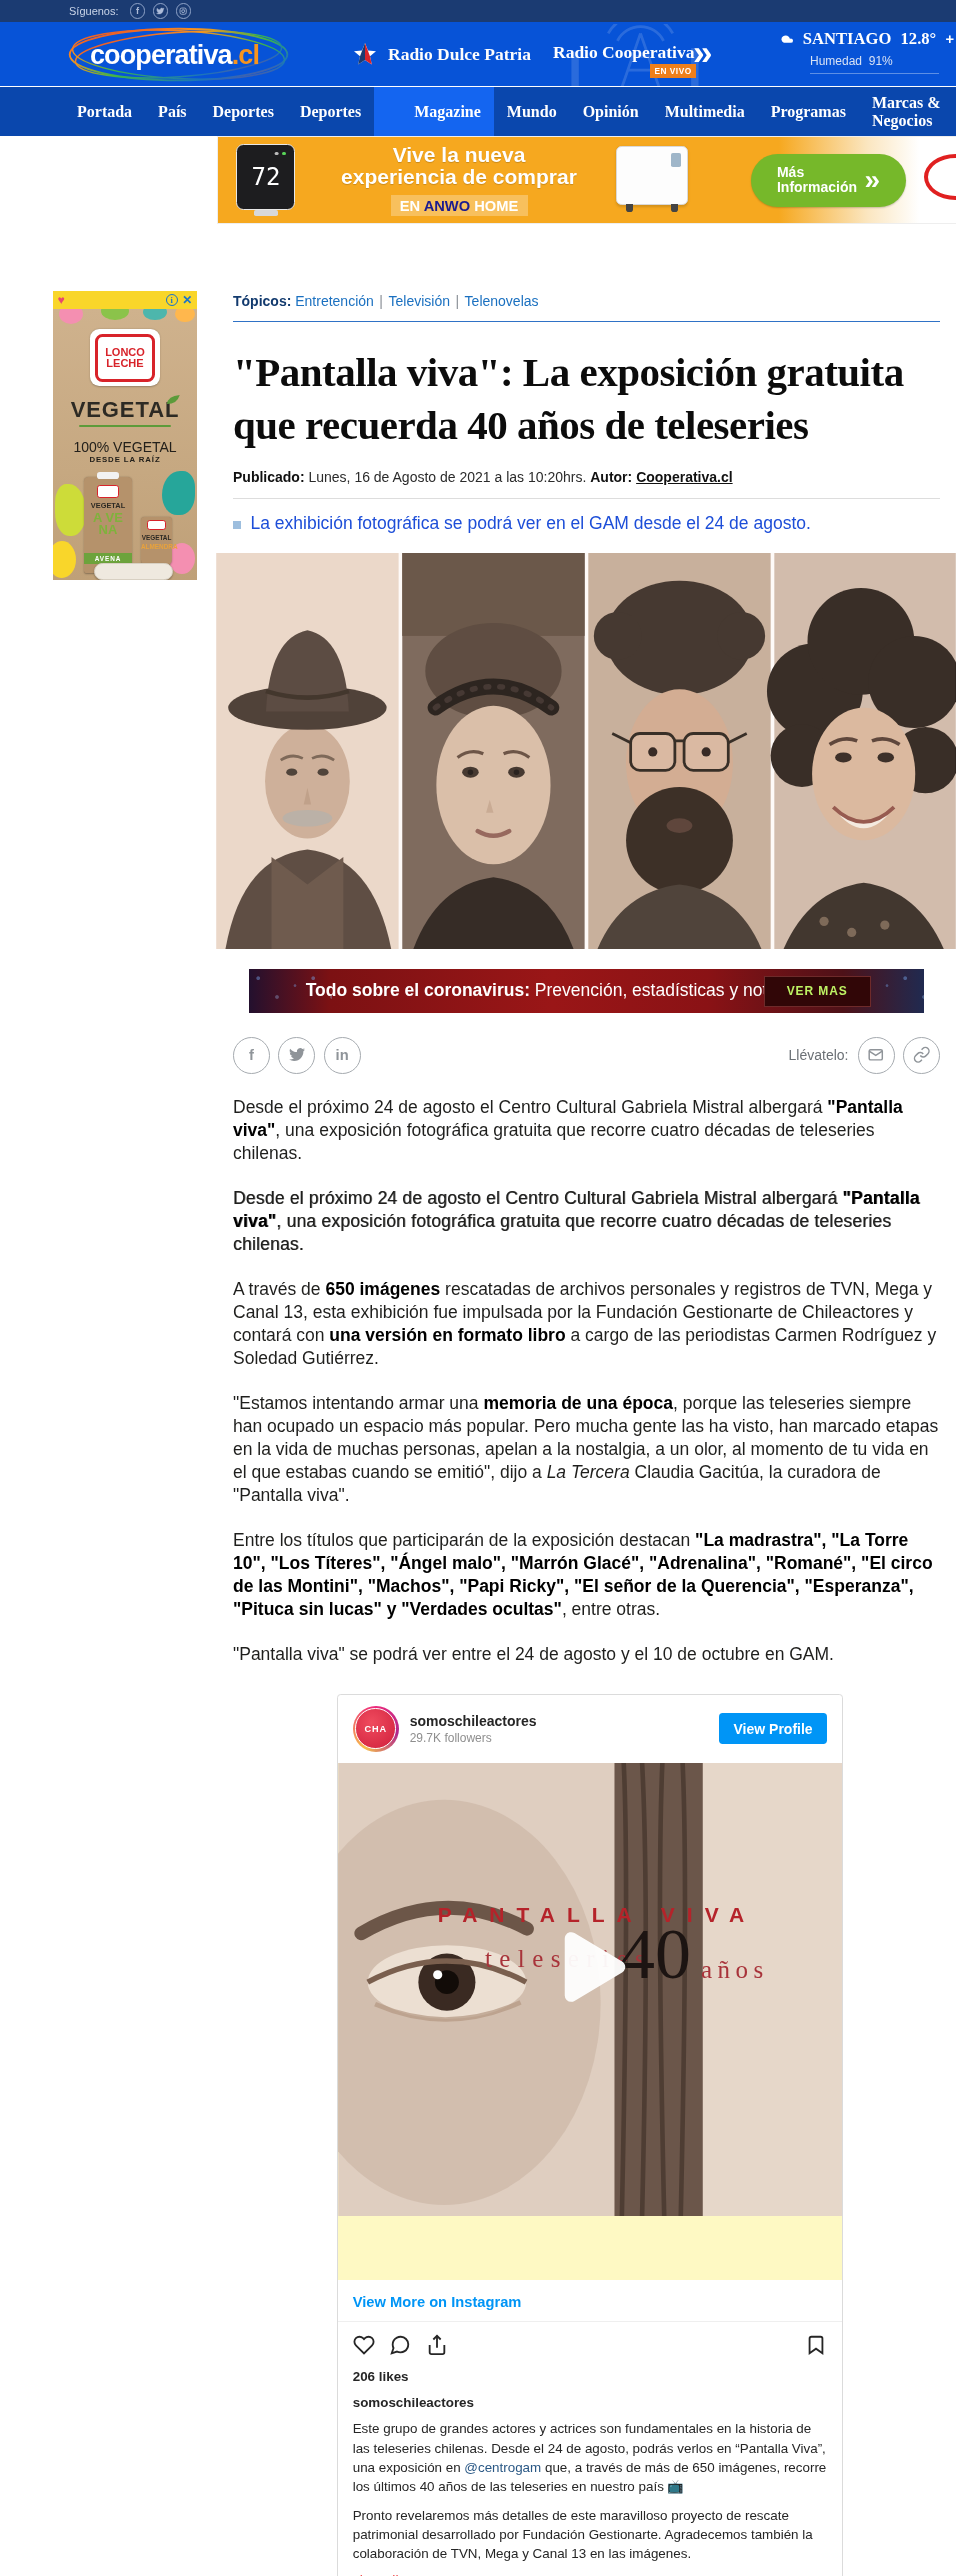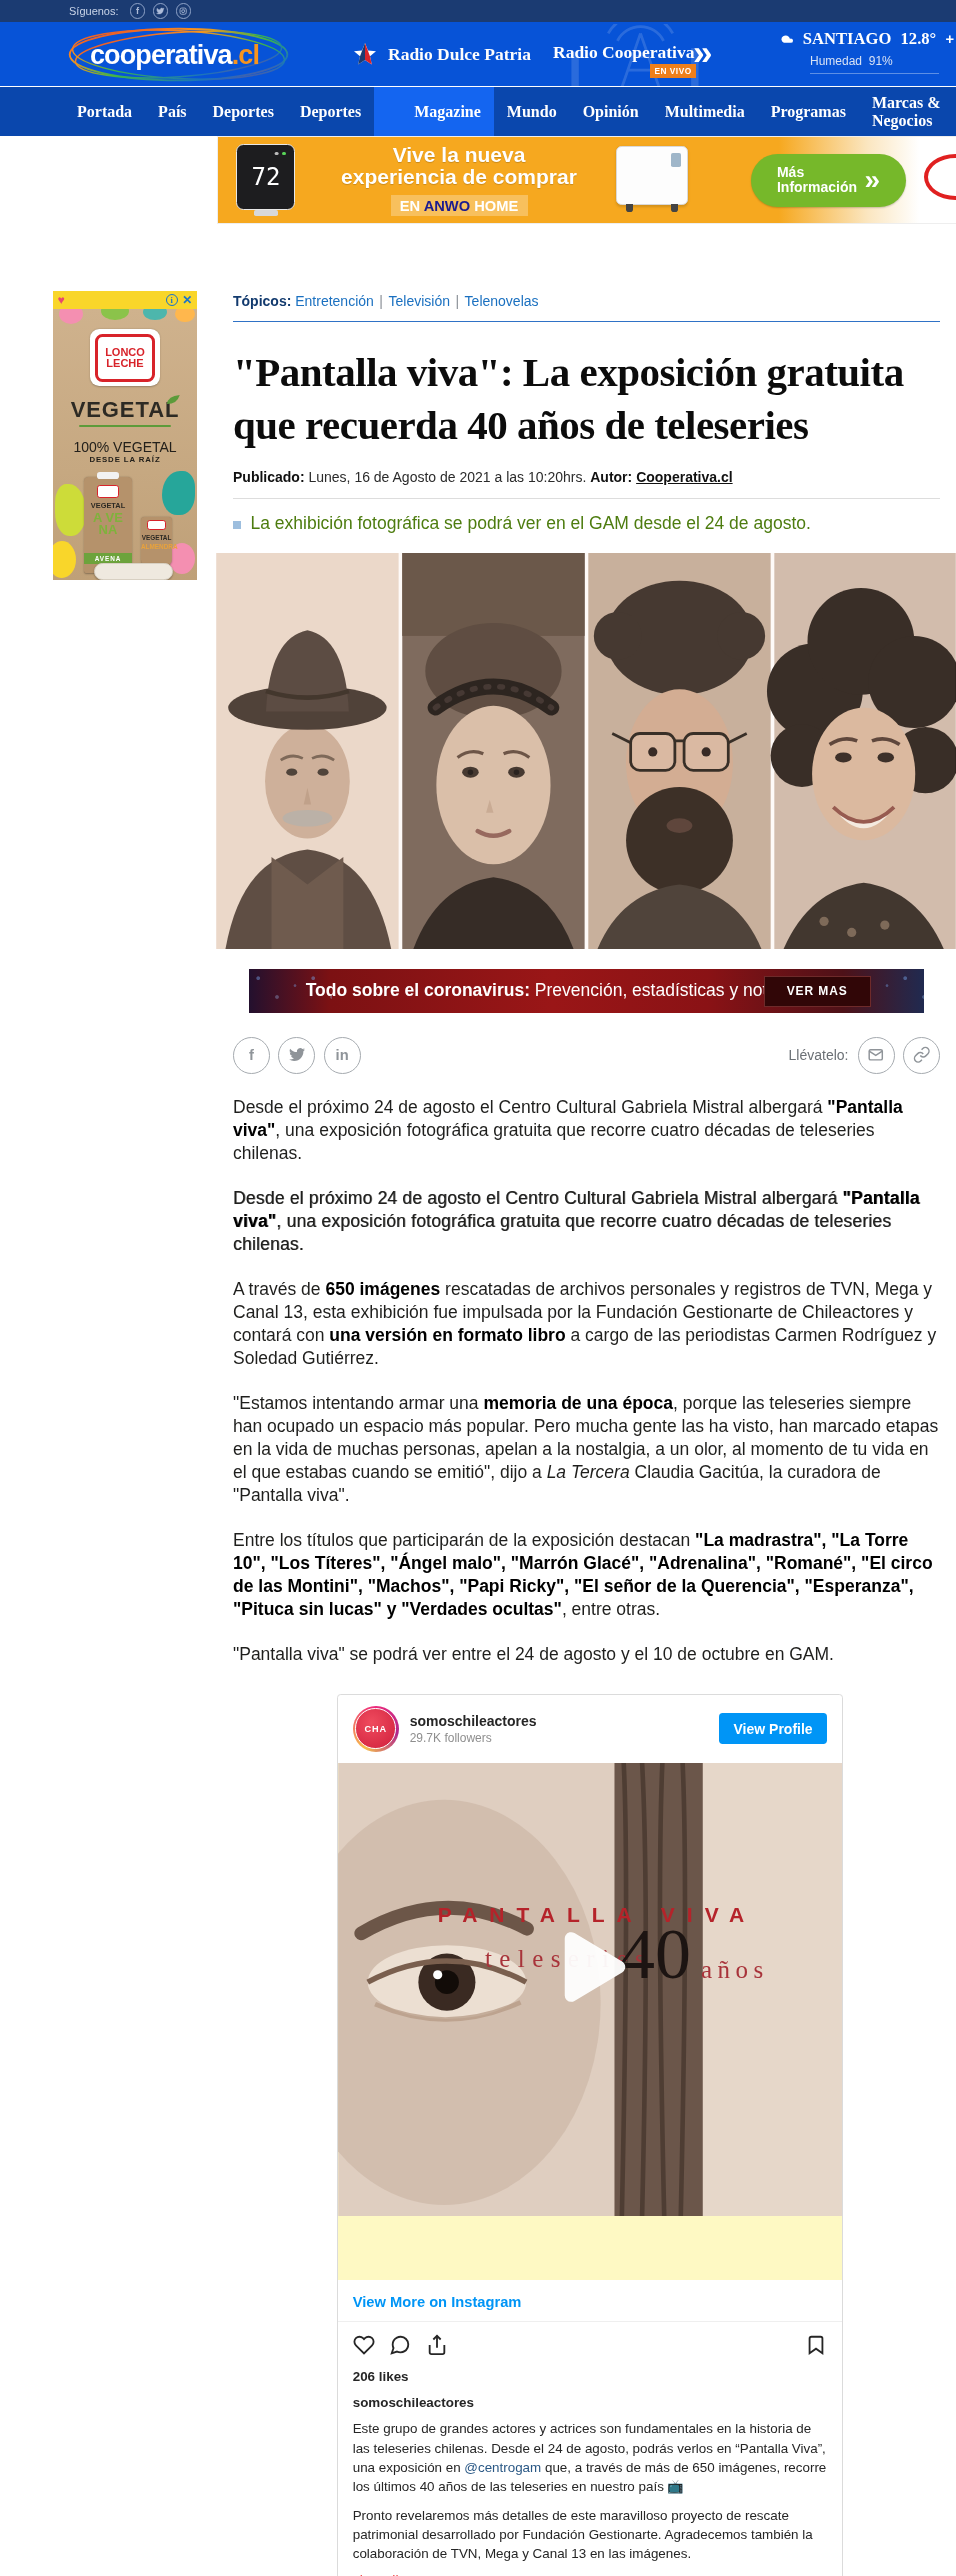--- a/index.html
+++ b/index.html
@@ -83,31 +83,31 @@
   
   .article { position:absolute; left:233px; top:293px; width:707px; }
   .topics { font-size:14px; padding-bottom:12px; border-bottom:1.8px solid #2f72c6; }
   .topics .tl { color:#123a6e; font-weight:bold; }
   .topics a { color:#1a70c0; text-decoration:none; }
   .topics .sep { color:#8a8f96; margin:0 5.5px; }
   h1.title { margin-top:24px; font-family:"Liberation Serif",serif; font-weight:bold; font-size:41px; line-height:53px; color:#0c0c0c; letter-spacing:-0.5px; }
   .pub { margin-top:16.6px; font-size:14px; color:#2b2b2b; padding-bottom:13px; border-bottom:0.9px solid #ddd; }
   .pub b { color:#111; }
   .pub a { color:#111; font-weight:bold; }
-  .lead { margin-top:14.7px; font-size:17.5px; color:#4d7c0f; }
+  .lead { margin-top:14.7px; font-size:17.5px; color:#1d4ed8; }
   .lead .sq { display:inline-block; width:8.3px; height:8.3px; background:#9dbede; margin-right:9.2px; }
   .photo-wrap { margin:18.4px 0 0 -16.6px; width:740px; height:396px; }
   .covid { position:relative; margin:20px 0 0 15.7px; width:675px; height:44px; display:flex; align-items:center; overflow:hidden;
      background:linear-gradient(90deg,#23102e 0%,#7c1113 12%,#9a1617 45%,#8a1215 68%,#4e1118 88%,#202a50 100%); }
   .covid .dots1,.covid .dots2 { position:absolute; top:0; bottom:0; width:83px; opacity:.55;
      background-image:radial-gradient(circle at 9.2px 9.2px, rgba(120,170,240,.8) 1.4px, transparent 2.3px),radial-gradient(circle at 28px 28px, rgba(160,200,250,.6) 1.4px, transparent 2.3px),radial-gradient(circle at 46px 16.6px, rgba(120,170,240,.7) 0.9px, transparent 1.8px); background-size:55px 37px; }
   .covid .dots1 { left:0; } .covid .dots2 { right:0; }
   .covid .txt { position:relative; margin-left:57px; color:#fff; font-size:17.5px; }
   .covid .txt b { font-weight:bold; }
-  .covid .btn { position:absolute; right:53px; top:7.4px; background:#310607; border:0.9px solid #6e2a2a; color:#ffffff; font-size:12px; font-weight:bold; letter-spacing:0.9px; padding:7.4px 22px; }
+  .covid .btn { position:absolute; right:53px; top:7.4px; background:#310607; border:0.9px solid #6e2a2a; color:#bef264; font-size:12px; font-weight:bold; letter-spacing:0.9px; padding:7.4px 22px; }
   .share-row { margin-top:24px; display:flex; align-items:center; }
   .circ { width:37px; height:37px; border:1.8px solid #a6abb0; border-radius:50%; display:flex; align-items:center; justify-content:center; color:#8f9499; font-weight:bold; font-size:14.7px; margin-right:8.3px; }
   .circ svg { stroke:#8f9499; fill:none; stroke-width:2; width:17.5px; height:17.5px; }
   .circ.fb svg, .circ.tw svg { fill:#8f9499; stroke:none; }
   .share-row .llev { margin-left:auto; color:#6b7075; font-size:14px; margin-right:9.2px; }
   .body-p { margin-top:22px; font-size:17.5px; line-height:23px; color:#1f1f1d; }
   .body-p span[data-b] { font-weight:bold; color:#000; }
   .glitch { text-shadow:0.7px 0.4px 0.6px rgba(0,0,0,.55); letter-spacing:0.2px; }
 
   

